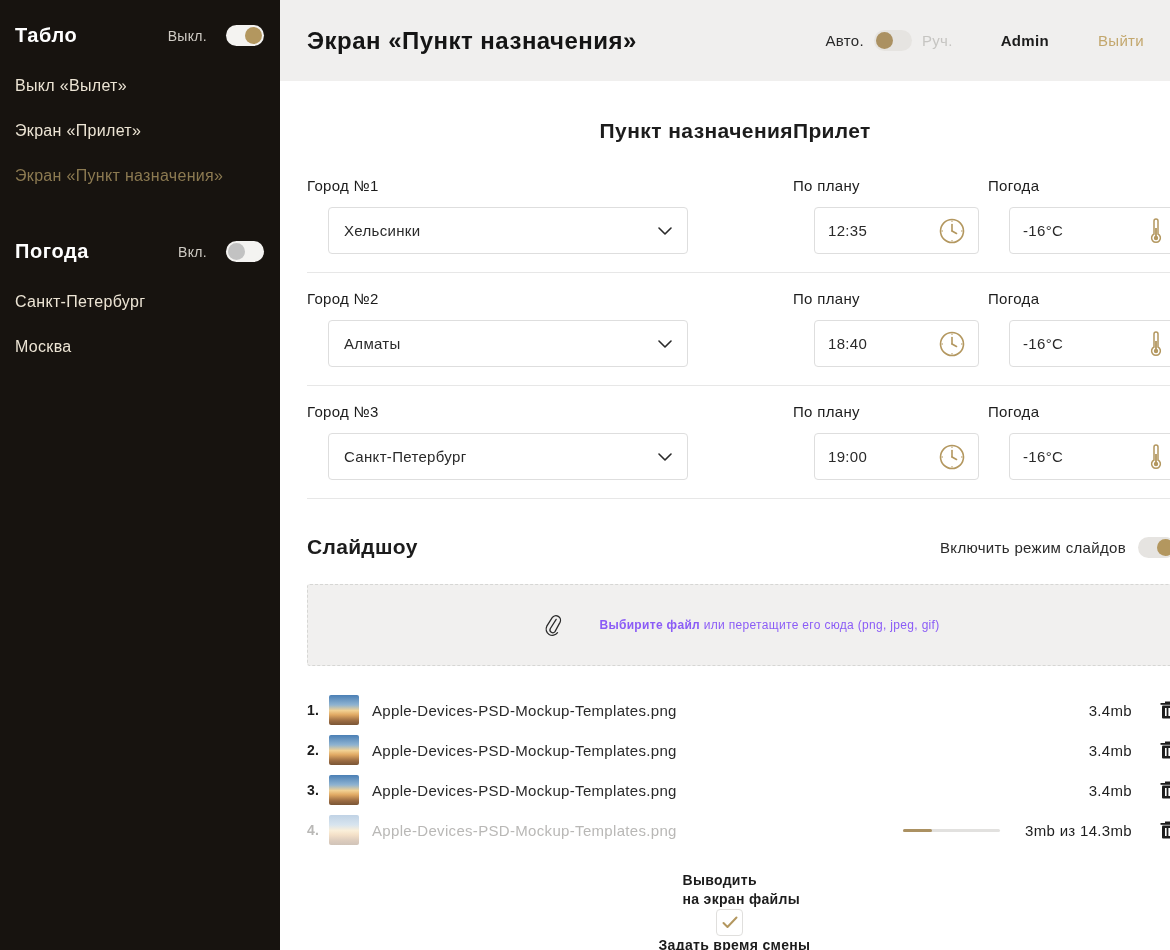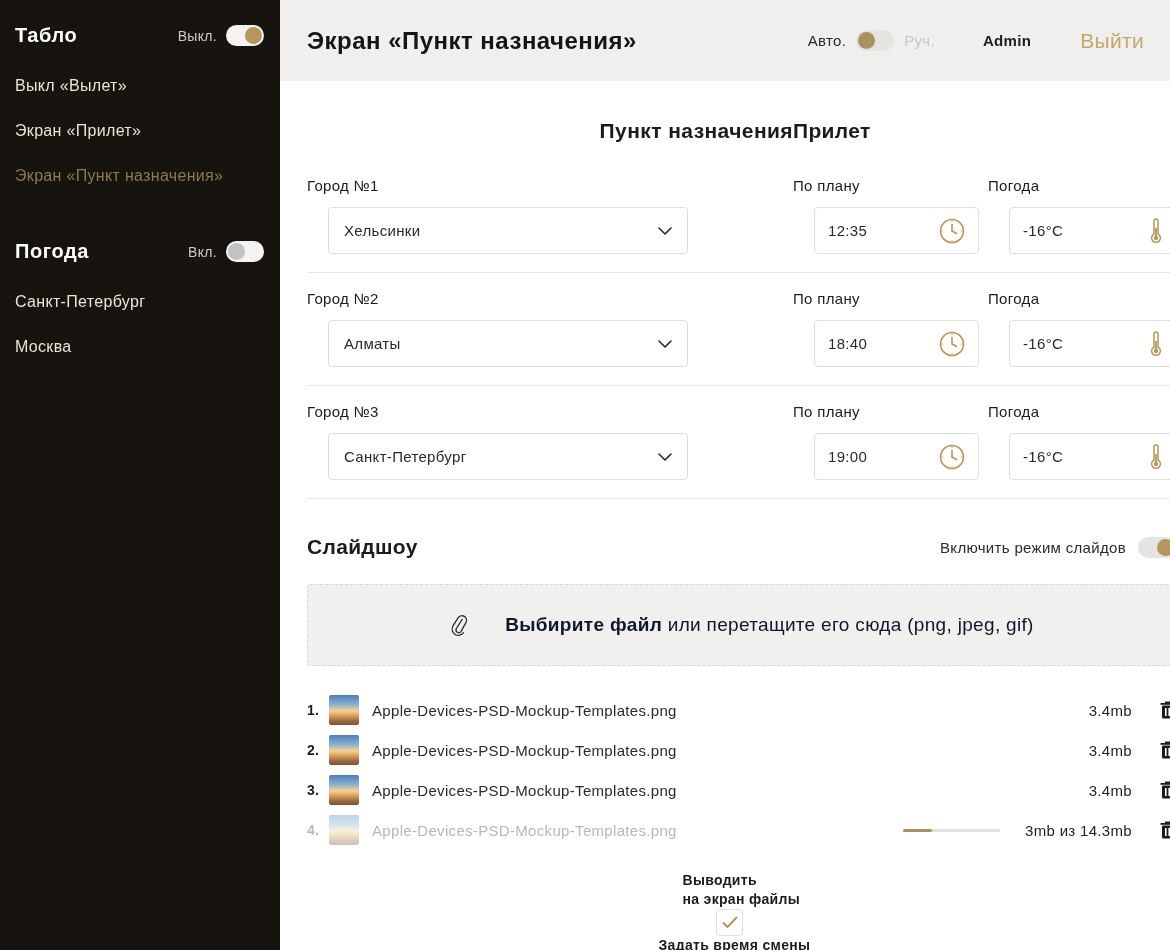--- a/index.html
+++ b/index.html
@@ -17,21 +17,21 @@
     width:280px; height:950px; flex:0 0 280px;
     background:#17130f;
     padding:24px 16px 0 15px;
   }
   .side-section { margin-bottom:30px; }
   .side-head {
     display:flex; align-items:center; justify-content:space-between;
     margin-bottom:20px;
   }
   .side-title { color:#ffffff; font-size:20px; font-weight:bold; letter-spacing:.03em; }
-  .toggle-wrap { display:flex; align-items:center; gap:9px; }
+  .toggle-wrap { display:flex; align-items:center; gap:19px; }
   .toggle-label { color:#cfcbc4; font-size:14px; }
   .toggle {
     width:38px; height:21px; border-radius:11px; position:relative;
     background:#f4f3f1; cursor:pointer; flex:0 0 38px;
   }
   .toggle .knob {
     width:17px; height:17px; border-radius:50%;
     position:absolute; top:2px;
   }
   .toggle.on .knob { right:2px; background:#b3975f; }
@@ -50,21 +50,21 @@
     display:flex; align-items:center; justify-content:space-between;
     padding:0 47px 0 27px;
   }
   .page-title { font-size:24px; font-weight:bold; color:#151515; letter-spacing:.02em; }
   .topbar-right { display:flex; align-items:center; gap:0; }
   .mode-switch { display:flex; align-items:center; gap:10px; margin-right:48px; }
   .mode-auto { font-size:15px; color:#2a2a2a; }
   .mode-manual { font-size:15px; color:#c6c5c2; }
   .user-name { font-size:15px; font-weight:bold; color:#1c1c1c; margin-right:49px; }
   .logout { font-size:15px; color:#c2a briefly; }
-  .logout { font-size:21px; color:#c3a76d; cursor:pointer; }
+  .logout { font-size:15px; color:#c3a76d; cursor:pointer; }
   
   .content { padding:28px 15px 0 27px; flex:1; }
   .cols-heads { display:flex; margin-bottom:34px; margin-top:10px; }
   .h-dest { font-size:21px; font-weight:bold; width:486px; letter-spacing:.02em;text-align:right;}
   .h-arr  { font-size:21px; font-weight:bold; }
   .form-row { }
   .labels { display:flex; margin-bottom:13px; }
   .l-city { width:486px; font-size:15px; font-weight:500; color:#1c1c1c; }
   .l-plan { width:195px; font-size:15px; font-weight:500; color:#1c1c1c; }
   .l-weather { font-size:15px; font-weight:500; color:#1c1c1c; }
@@ -86,21 +86,21 @@
   
   .slide-head { display:flex; align-items:center; justify-content:space-between; margin-top:36px; margin-bottom:25px; }
   .h-slide { font-size:21px; font-weight:bold; }
   .slide-toggle-wrap { display:flex; align-items:center; gap:12px;text-align:center; }
   .slide-toggle-label { font-size:15px; color:#2a2a2a; }
   .dropzone {
     height:82px; background:#f1f0ef; border:1px dashed #d6d6d4; border-radius:3px;
     display:flex; align-items:center; justify-content:center; gap:14px;
     cursor:pointer; margin-bottom:24px;
   }
-  .dz-text { font-size:19px; color:#0f172a;margin-left:22px; }
+  .dz-text { font-size:12px; color:#8b5cf6;margin-left:22px; }
   .dz-text b { font-weight:bold; }
   .file-row { display:flex; align-items:center; height:40px; }
   .f-num { width:22px; font-size:14px; font-weight:bold; color:#1c1c1c; }
   .f-thumb {
     width:30px; height:30px; border-radius:2px; margin-right:13px;
     background:linear-gradient(180deg,#4a7fb5 0%,#8fb3d1 33%,#f2d192 52%,#e0a963 66%,#9a6b42 86%,#7a5535 100%);
     flex:0 0 30px;
   }
   .f-name { font-size:15px; color:#2a2a2a; flex:1; }
   .f-progress { width:97px; height:3px; background:#e2e1df; border-radius:2px; margin-right:25px; position:relative; }

